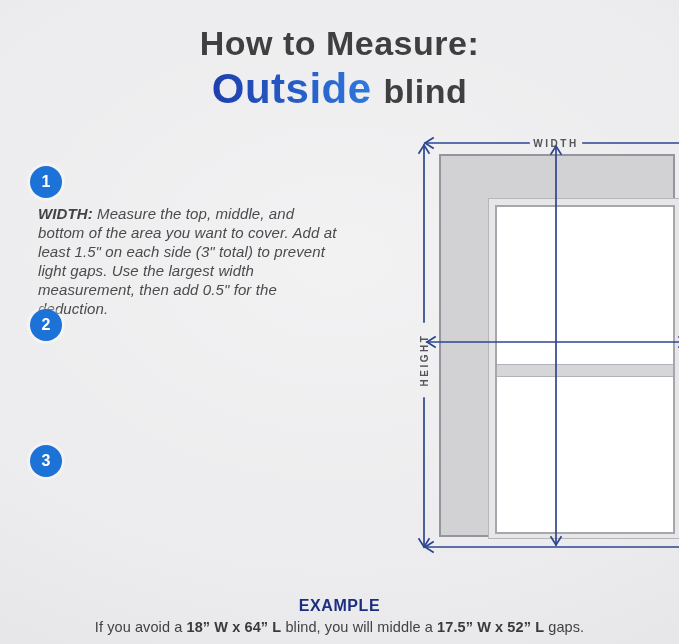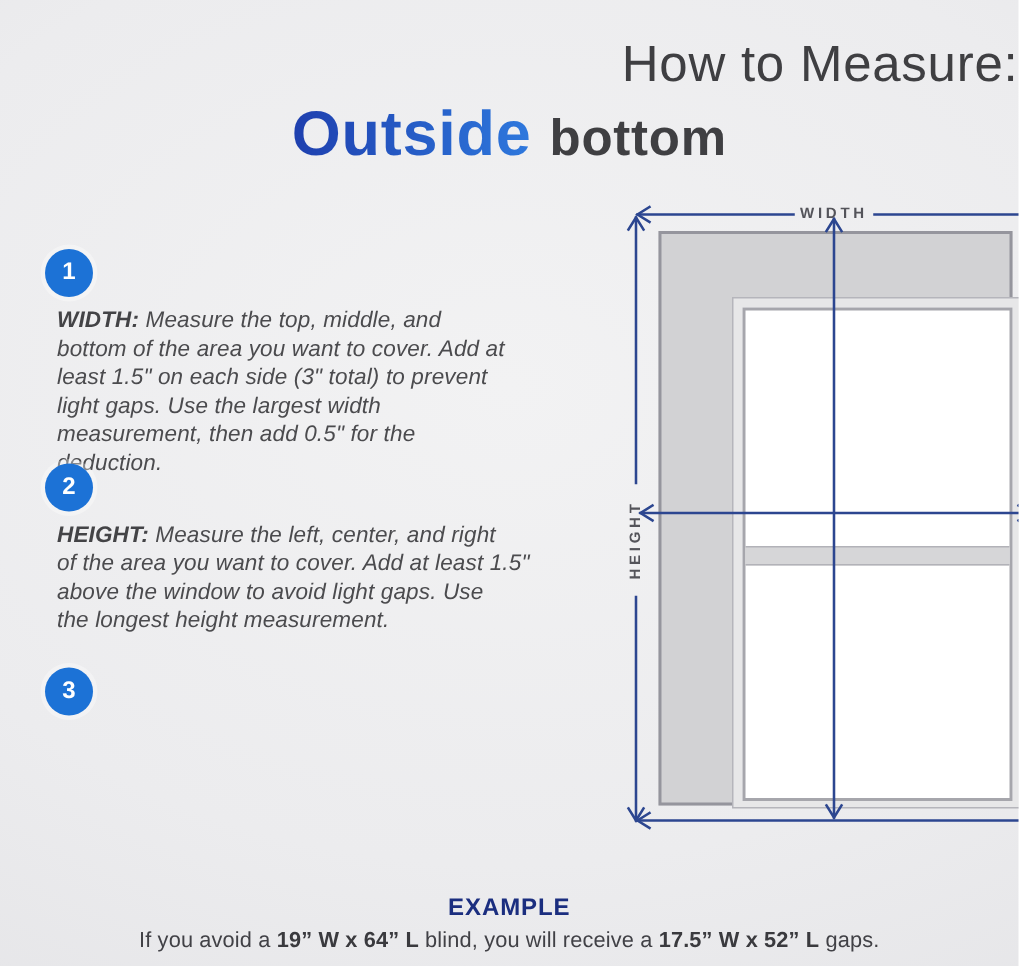--- a/index.html
+++ b/index.html
@@ -5,21 +5,21 @@
   html,body{margin:0;padding:0;}
   .page{
     position:relative;
     width:679px;height:644px;
     overflow:hidden;
     font-family:"Liberation Sans", sans-serif;
     background:radial-gradient(ellipse 120% 90% at 50% 40%, #f2f2f3 0%, #ececee 55%, #e2e2e5 100%);
   }
   
   .title{position:absolute;top:24px;left:0;width:100%;text-align:center;}
-  .t1{font-size:34px;font-weight:400;color:#3f3f42;letter-spacing:.5px;text-align:right;}
+  .t1{font-size:34px;font-weight:700;color:#3f3f42;letter-spacing:.5px;}
   .t2{margin-top:2px;font-size:34px;font-weight:700;color:#3f3f42;letter-spacing:.5px;}
   .hl{
     font-size:42px;font-weight:700;
     background:linear-gradient(90deg,#1e3fae 0%, #2e78dd 100%);
     -webkit-background-clip:text;background-clip:text;
     color:transparent;-webkit-text-fill-color:transparent;
   }
   .t2s{margin-left:12px;}
   
   .step{position:absolute;left:30px;width:348px;}
@@ -70,43 +70,39 @@
   .ex-line{margin:4px 0 0 0;font-size:14.5px;color:#414146;letter-spacing:.1px;}
   .ex-line b{color:#3a3a3e;font-weight:700;}
 </style>
 </head>
 <body>
 
 <div class="page">
 
   <header class="title">
     <div class="t1">How to Measure:</div>
-    <div class="t2"><span class="hl">Outside</span><span class="t2s">bottom</span></div>
+    <div class="t2"><span class="hl">Outside</span><span class="t2s">blind</span></div>
   </header>
 
   <section class="step step1">
     <div class="badge">
         <span>1</span>
       </div>
     <p class="stext"><b>WIDTH:</b> <span>Measure the top, middle, and
 bottom of the area you want to cover. Add at
 least 1.5" on each side (3" total) to prevent
 light gaps. Use the largest width
 measurement, then add 0.5" for the
 deduction.</span></p>
   </section>
 
   <section class="step step2">
     <div class="badge">
         <span>2</span>
       </div>
-    <p class="stext"><b>HEIGHT:</b> <span>Measure the left, center, and right
-of the area you want to cover. Add at least 1.5"
-above the window to avoid light gaps. Use
-the longest height measurement.</span></p>
   </section>
 
   <section class="step step3">
     <div class="badge">
         <span>3</span>
       </div>
   </section>
 
   <div class="diagram">
 
@@ -149,16 +145,16 @@
         <path d="M138,407 L143,415 L148,407"></path>
       </g>
     </svg>
 
     <div class="dim-label wlabel">WIDTH</div>
     <div class="dim-label hlabel">HEIGHT</div>
   </div>
 
   <footer class="footer">
     <div class="ex-head">EXAMPLE</div>
-    <p class="ex-line"><span>If you avoid a </span><b>19” W x 64” L</b><span> blind, you will receive a </span><b>17.5” W x 52” L</b><span> gaps.</span></p>
+    <p class="ex-line"><span>If you avoid a </span><b>18” W x 64” L</b><span> blind, you will middle a </span><b>17.5” W x 52” L</b><span> gaps.</span></p>
   </footer>
 
 </div>
 
 </body></html>

